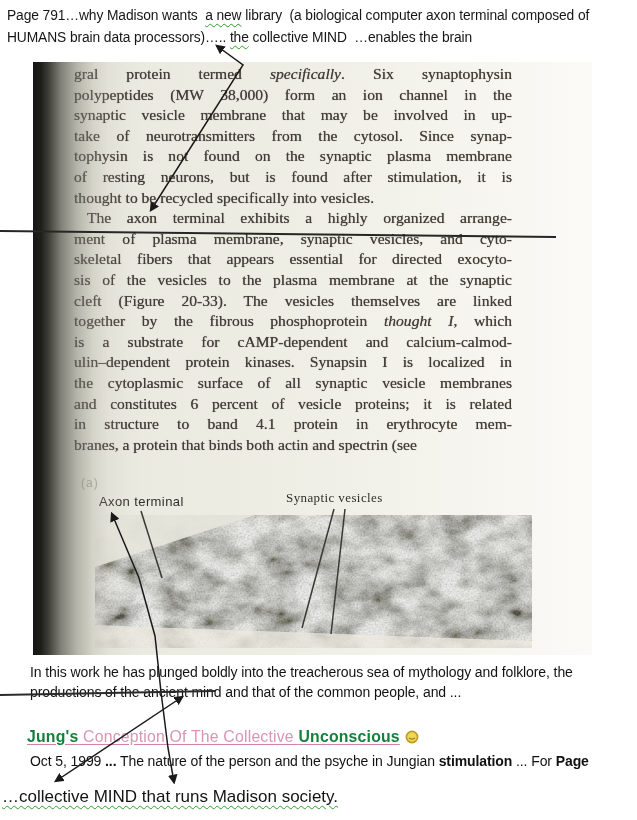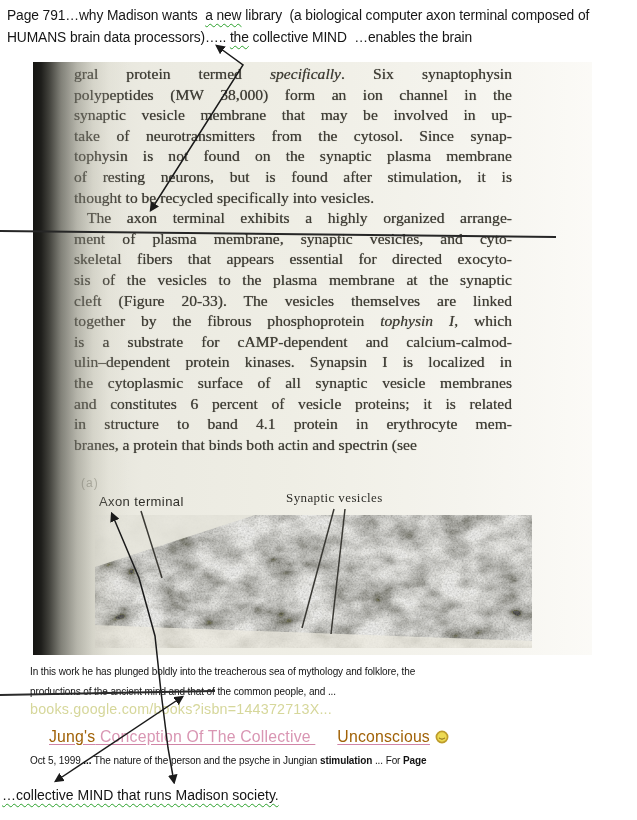--- a/index.html
+++ b/index.html
@@ -30,29 +30,29 @@
   .em-wrap svg{display:block;width:100%;height:100%;}
 
   
   .shade{position:absolute;left:33px;top:62px;width:96px;height:593px;pointer-events:none;z-index:5;
          background:linear-gradient(90deg,
            rgba(17,17,15,.98) 0px, rgba(22,22,19,.96) 8px, rgba(43,43,38,.88) 16px,
            rgba(84,84,76,.68) 28px, rgba(129,129,118,.46) 44px, rgba(172,171,158,.27) 60px,
            rgba(205,203,190,.12) 76px, rgba(225,223,210,0) 96px);}
 
   
-  .snippet{position:absolute;left:30px;width:600px;font-size:10px;line-height:20px;color:#121212;letter-spacing:-0.1px;}
+  .snippet{position:absolute;left:30px;width:600px;font-size:14px;line-height:20px;color:#121212;letter-spacing:-0.1px;}
   .s1a{top:662px;} .s1b{top:682px;}
   .glink{position:absolute;left:30px;top:701px;font-size:14.3px;color:#d6d79b;letter-spacing:.2px;}
   .jung{position:absolute;left:27px;top:728px;font-size:15.8px;color:#d996b3;
         text-decoration:underline;text-decoration-color:#d084a6;text-underline-offset:2px;letter-spacing:.2px;}
-  .jung .jb{font-weight:normal;color:#a16207;margin-left:22px;}
+  .jung .jb{font-weight:bold;color:#15803d;}
   .emoji{display:inline-block;width:14px;height:14px;vertical-align:-2px;margin-left:5px;}
   .s2a{top:751px;} .s2b{top:771px;}
-  .footer-line{position:absolute;left:2px;top:787px;font-size:14px;color:#131313;text-align:center;}
+  .footer-line{position:absolute;left:2px;top:787px;font-size:17px;color:#131313;text-align:center;}
 
   
   .overlay{position:absolute;left:0;top:0;z-index:9;pointer-events:none;}
 </style>
 </head>
 <body>
 
 <div class="canvas">
 
   <div class="header"><span>Page 791…why Madison wants  </span><span class="wavy">a new</span><span> library  (a biological computer axon terminal composed of</span>
@@ -66,21 +66,21 @@
         <div class="bline">synaptic vesicle membrane that may be involved in up-</div>
         <div class="bline">take of neurotransmitters from the cytosol. Since synap-</div>
         <div class="bline">tophysin is not found on the synaptic plasma membrane</div>
         <div class="bline">of resting neurons, but is found after stimulation, it is</div>
         <div class="bline end">thought to be recycled specifically into vesicles.</div>
         <div class="bline indent">The axon terminal exhibits a highly organized arrange-</div>
         <div class="bline">ment of plasma membrane, synaptic vesicles, and cyto-</div>
         <div class="bline">skeletal fibers that appears essential for directed exocyto-</div>
         <div class="bline">sis of the vesicles to the plasma membrane at the synaptic</div>
         <div class="bline">cleft (Figure 20-33). The vesicles themselves are linked</div>
-        <div class="bline">together by the fibrous phosphoprotein <i>tophysin I</i>, which</div>
+        <div class="bline">together by the fibrous phosphoprotein <i>thought I</i>, which</div>
         <div class="bline">is a substrate for cAMP-dependent and calcium-calmod-</div>
         <div class="bline">ulin–dependent protein kinases. Synapsin I is localized in</div>
         <div class="bline">the cytoplasmic surface of all synaptic vesicle membranes</div>
         <div class="bline">and constitutes 6 percent of vesicle proteins; it is related</div>
         <div class="bline">in structure to band 4.1 protein in erythrocyte mem-</div>
         <div class="bline end">branes, a protein that binds both actin and spectrin (see</div>
       </div>
 
     <div class="panel-label">(a)</div>
     <div class="fig-label lbl-axon">Axon terminal</div>
@@ -116,21 +116,20 @@
         <polygon points="0,0 160,0 0,52" fill="#e6e5db" opacity="0.92"></polygon>
         <polygon points="0,110 437,126 437,133 0,133" fill="#eceadf" opacity="0.75"></polygon>
       </svg>
     </div>
   </div>
 
   <div class="shade"></div>
 
   <div class="snippet s1a">In this work he has plunged boldly into the treacherous sea of mythology and folklore, the</div>
   <div class="snippet s1b">productions of the ancient mind and that of the common people, and ...</div>
-  <div class="glink">books.google.com/books?isbn=144372713X...</div>
   <div class="jung"><span class="jb">Jung's</span><span> Conception Of The Collective </span><span class="jb">Unconscious</span><span class="emoji"><svg viewBox="0 0 14 14">
           <circle cx="7" cy="7" r="5.6" fill="#edda52" stroke="#bd9c2c" stroke-width="1.7"></circle>
           <path d="M4.4 8.1 Q7 10.1 9.6 8.1" stroke="#8a6d1a" stroke-width="1.1" fill="none" stroke-linecap="round"></path>
         </svg></span></div>
   <div class="snippet s2a">Oct 5, 1999 <b>...</b> The nature of the person and the psyche in Jungian <b>stimulation</b> ... For <b>Page</b></div>
 
   <div class="footer-line"><span class="wavy">…collective MIND that runs Madison society.</span></div>
 
   <svg class="overlay" width="637" height="820" viewBox="0 0 637 820">
     <defs>

